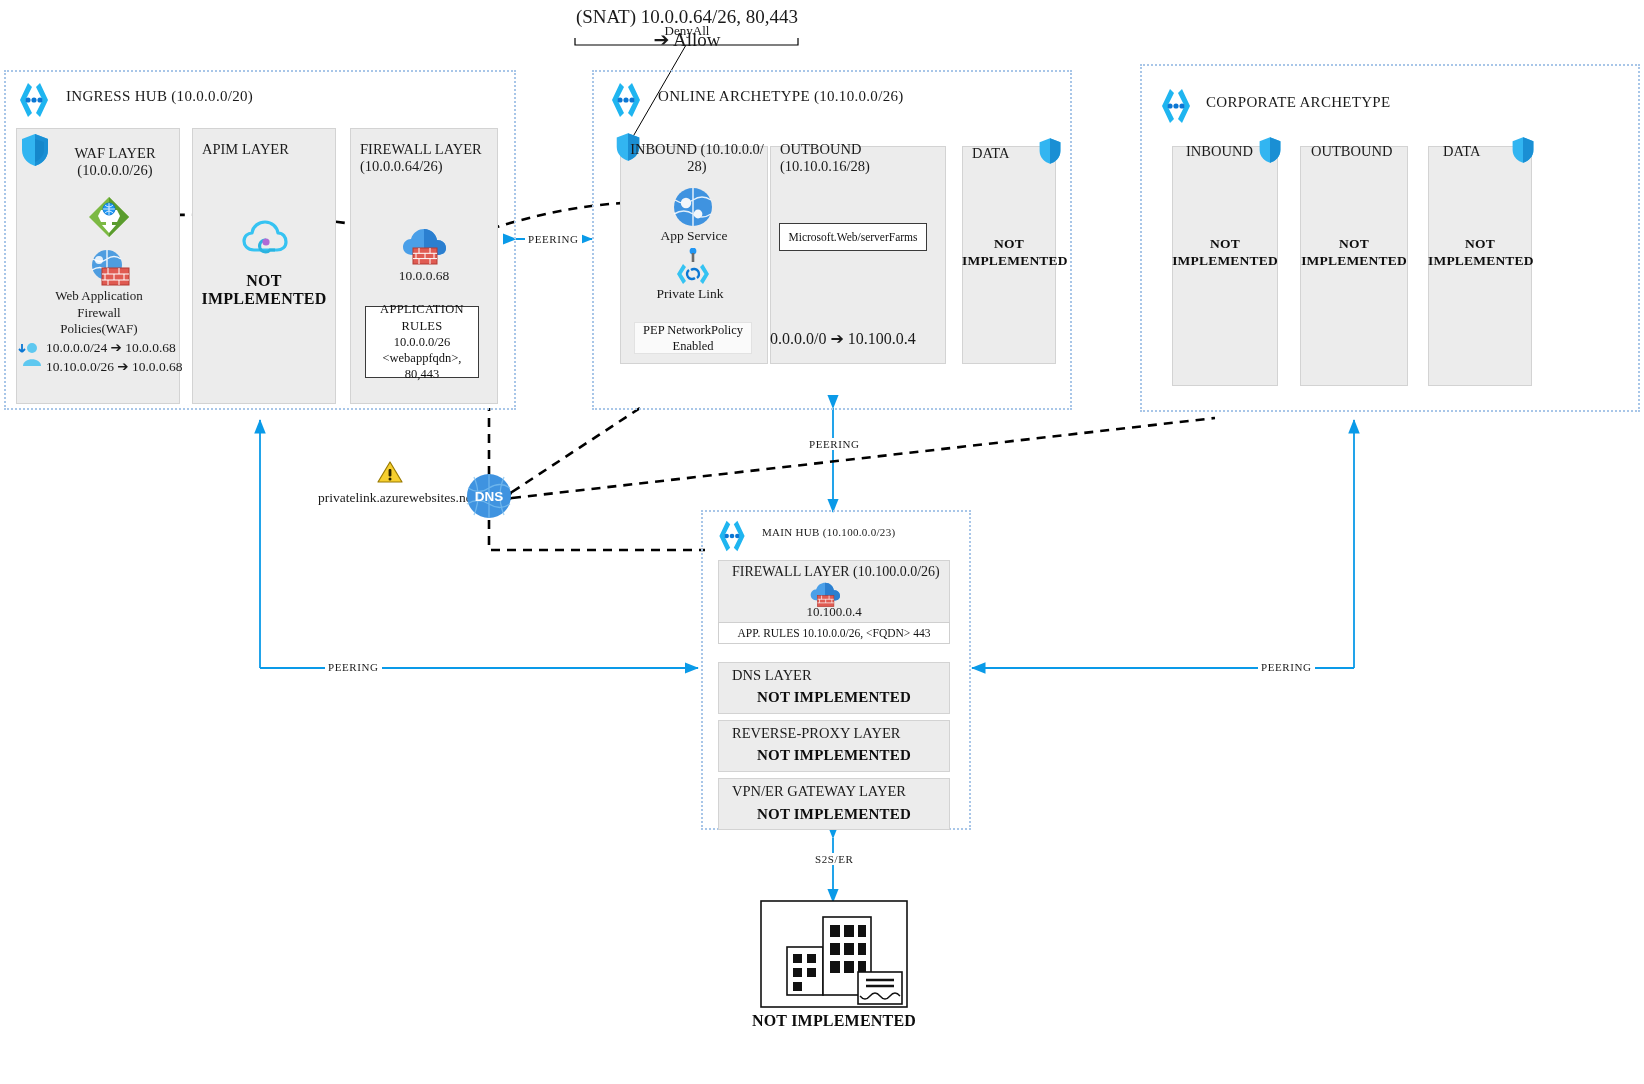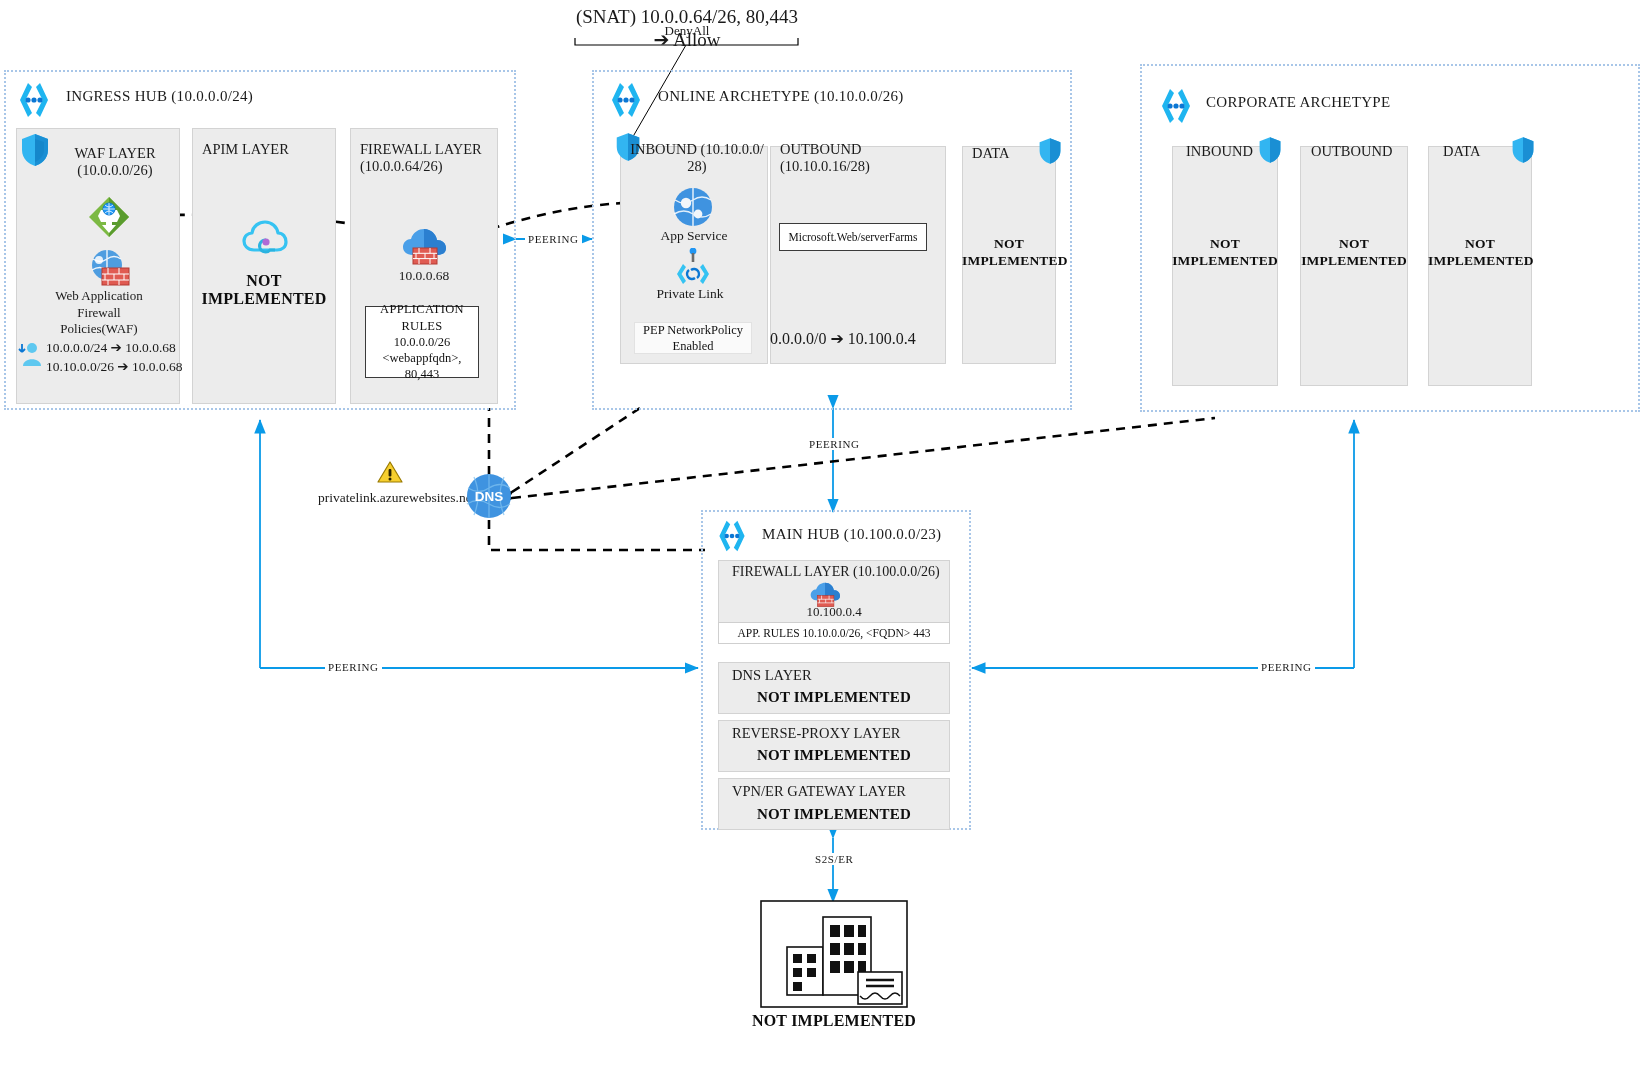--- a/index.html
+++ b/index.html
@@ -123,21 +123,21 @@
 
 <span class="icon" style="left:12px;top:80px;">
   <svg width="44" height="40" viewBox="0 0 44 40">
     <path d="M16,3 L8,20 L16,37 L20,33 L13.5,20 L20,7 Z" fill="#1fb5f0"></path>
     <path d="M28,3 L36,20 L28,37 L24,33 L30.5,20 L24,7 Z" fill="#1fb5f0"></path>
     <circle cx="16" cy="20" r="2.6" fill="#0b77d4"></circle>
     <circle cx="22" cy="20" r="2.6" fill="#0b77d4"></circle>
     <circle cx="28" cy="20" r="2.6" fill="#0b77d4"></circle>
   </svg>
 </span>
-<div class="vnet-title" style="left:66px;top:88px;">INGRESS HUB (10.0.0.0/24)</div>
+<div class="vnet-title" style="left:66px;top:88px;">INGRESS HUB (10.0.0.0/20)</div>
 
 <div class="panel" style="left:16px;top:128px;width:164px;height:276px;"></div>
 <span class="icon" style="left:20px;top:133px;">
   <svg width="30" height="34" viewBox="0 0 30 34">
     <path d="M15,1 L28,6 L28,17 C28,26 21,31 15,33 C9,31 2,26 2,17 L2,6 Z" fill="#32b5f1"></path>
     <path d="M15,1 L28,6 L28,17 C28,26 21,31 15,33 Z" fill="#1a8fd4"></path>
     <path d="M15,6 L24,9 L24,17 C24,23 19,27 15,29 Z" fill="#0f7ec0" opacity=".45"></path>
   </svg>
 </span>
 <div class="panel-title" style="left:60px;top:145px;width:110px;">
@@ -352,21 +352,21 @@
 <div class="vnet" style="left:701px;top:510px;width:270px;height:320px;"></div>
 <span class="icon" style="left:712px;top:518px;">
   <svg width="40" height="36" viewBox="0 0 44 40">
     <path d="M16,3 L8,20 L16,37 L20,33 L13.5,20 L20,7 Z" fill="#1fb5f0"></path>
     <path d="M28,3 L36,20 L28,37 L24,33 L30.5,20 L24,7 Z" fill="#1fb5f0"></path>
     <circle cx="16" cy="20" r="2.6" fill="#0b77d4"></circle>
     <circle cx="22" cy="20" r="2.6" fill="#0b77d4"></circle>
     <circle cx="28" cy="20" r="2.6" fill="#0b77d4"></circle>
   </svg>
 </span>
-<div class="vnet-title" style="left:762px;top:526px;font-size:15px;">MAIN HUB (10.100.0.0/23)</div>
+<div class="vnet-title" style="left:762px;top:526px;font-size:11px;">MAIN HUB (10.100.0.0/23)</div>
 
 <div class="panel" style="left:718px;top:560px;width:232px;height:84px;"></div>
 <div class="panel-title left" style="left:732px;top:564px;width:216px;font-size:14px;">FIREWALL LAYER (10.100.0.0/26)</div>
 <span class="icon" style="left:808px;top:582px;">
   <svg width="34" height="30" viewBox="0 0 48 44">
     <path d="M13,27 C6,27 3,23 3,19 C3,14 7,11 11,11 C13,4 19,1 24,1 C31,1 36,6 37,12 C42,12 46,15 46,20 C46,25 42,27 37,27 Z" fill="#4a9fe8"></path>
     <path d="M24,1 C31,1 36,6 37,12 C42,12 46,15 46,20 C46,25 42,27 37,27 L24,27 Z" fill="#2b7fd0"></path>
     <rect x="13" y="20" width="24" height="16" fill="#e05b52" stroke="#b33b33" stroke-width="1"></rect>
     <path d="M13,25.3 h24 M13,30.6 h24 M19,20 v5.3 M30,20 v5.3 M16,25.3 v5.3 M25,25.3 v5.3 M34,25.3 v5.3" stroke="#fff" stroke-width="1" fill="none"></path>
   </svg>

